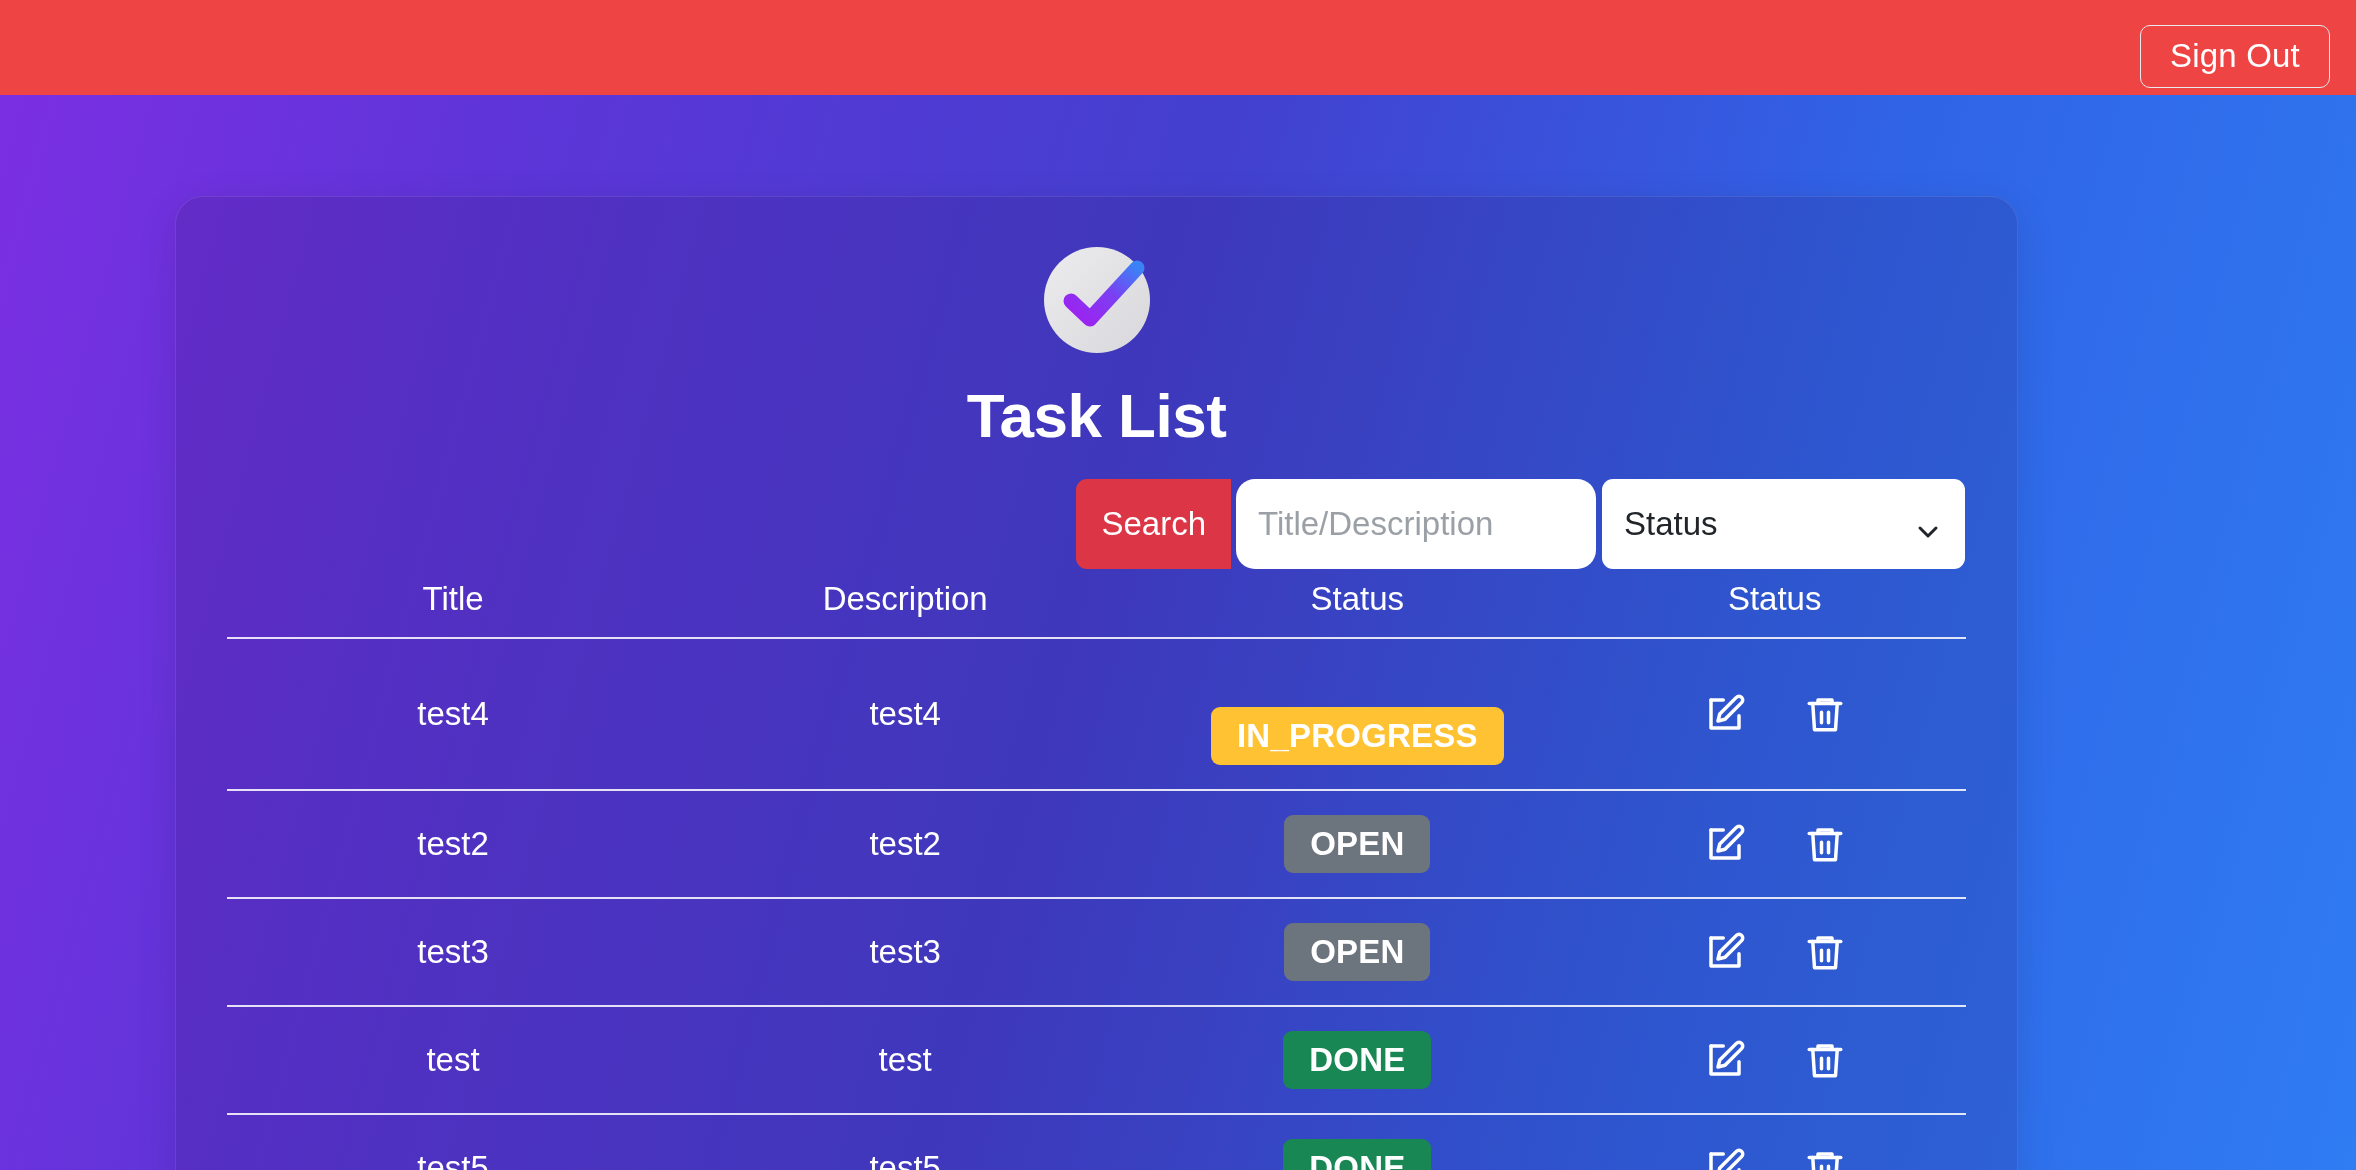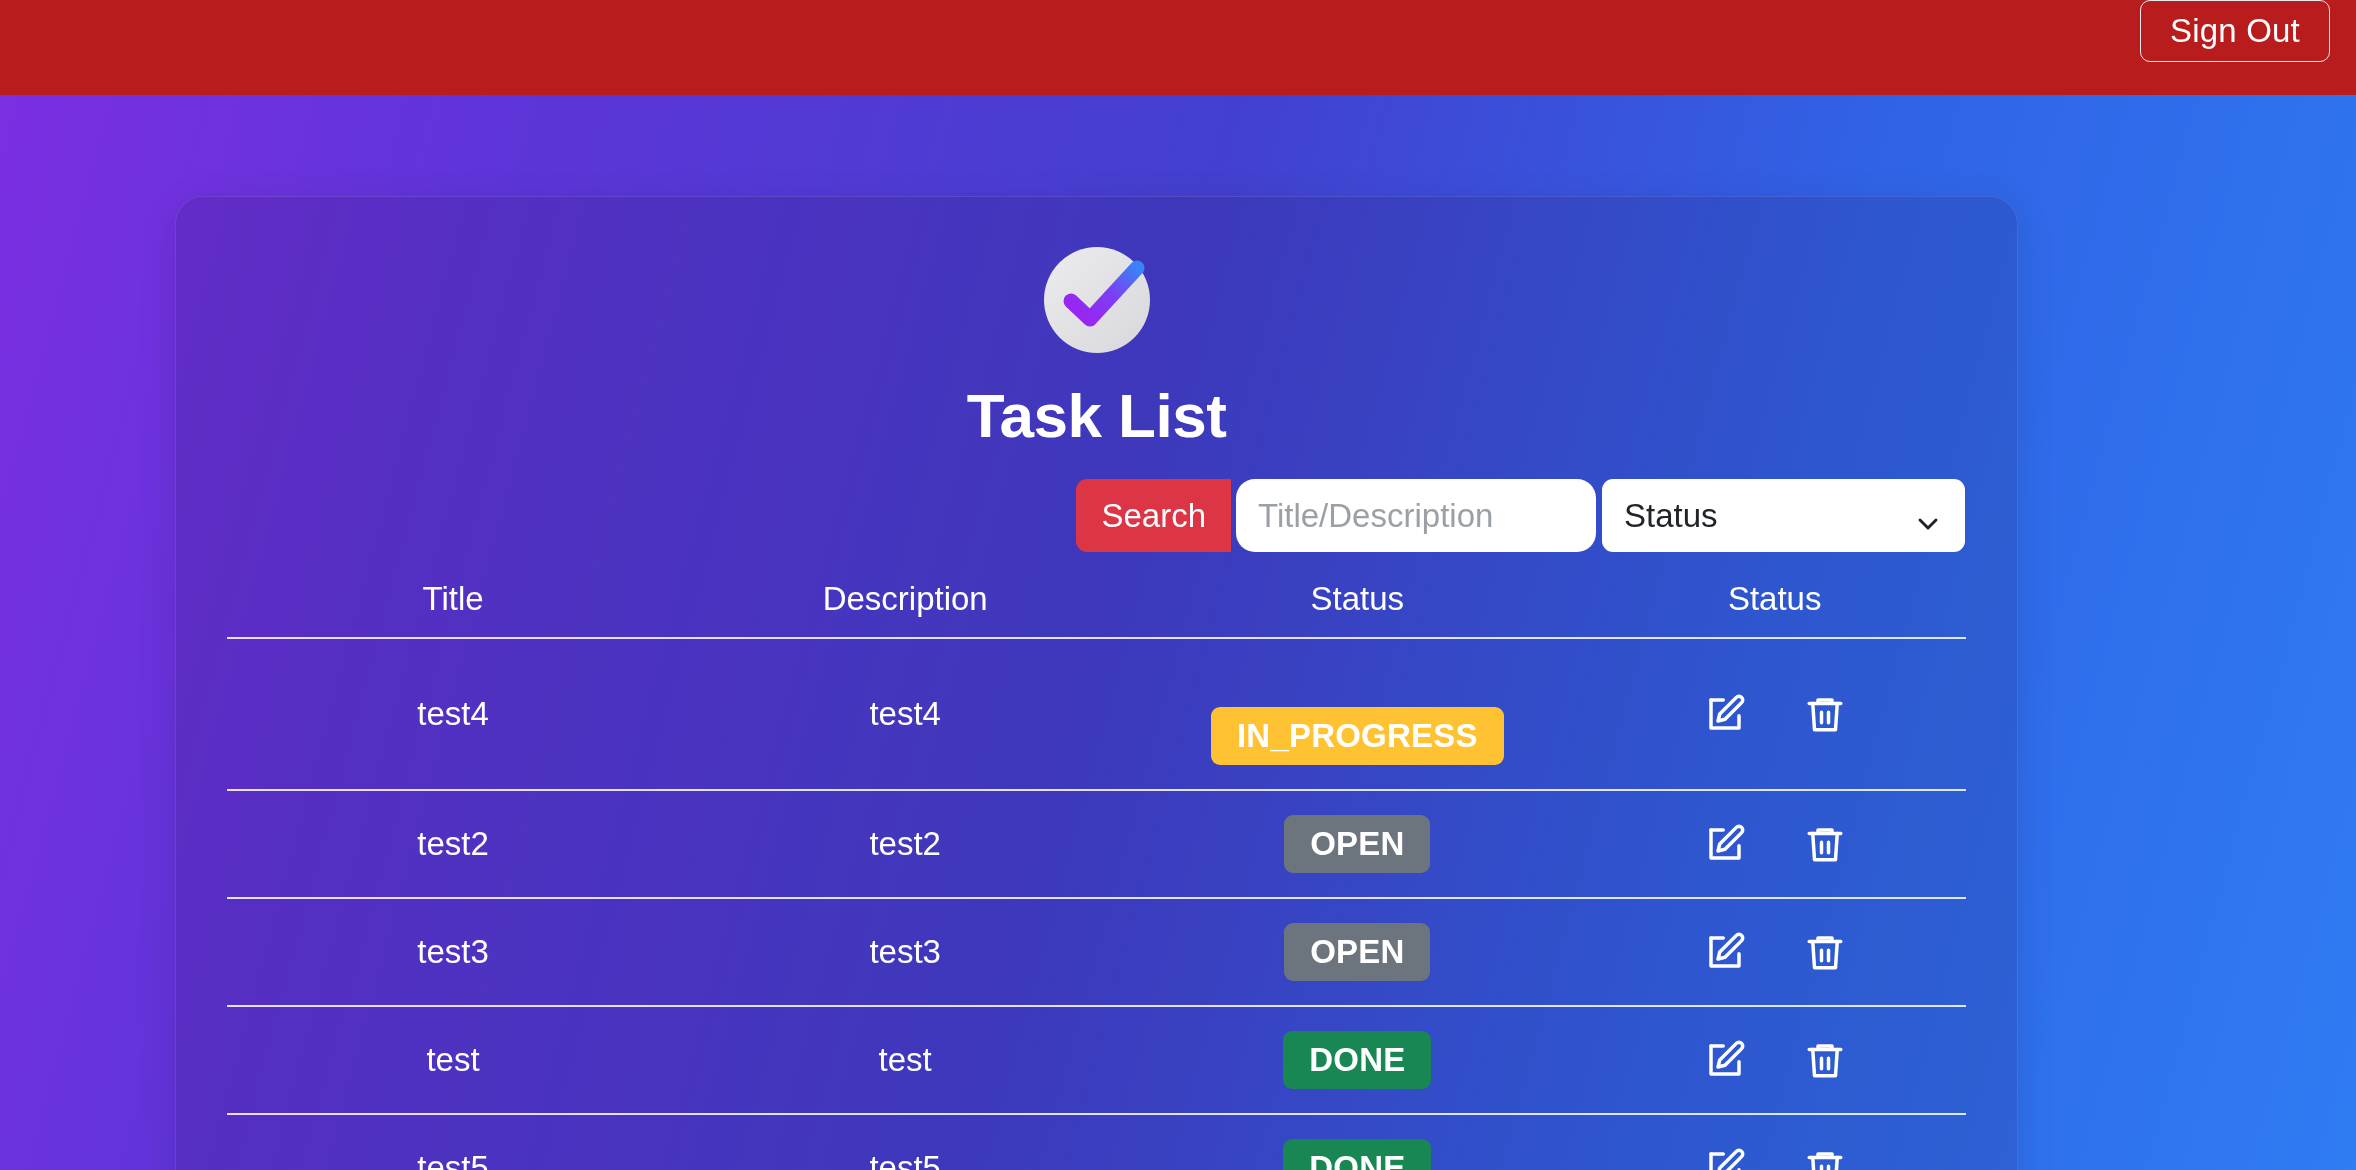--- a/index.html
+++ b/index.html
@@ -15,23 +15,23 @@
     background: linear-gradient(110deg, #7b30e0 0%, #5b36d6 22%, #4040cf 48%, #2f72ee 78%, #2f7cf2 100%);
     position: relative;
   }
 
   
   .navbar {
     position: absolute;
     top: 0; left: 0;
     width: 2356px;
     height: 113px;
-    background: #b91c1c;
+    background: #ef4444;
     display: flex;
-    align-items: flex-start;
+    align-items: center;
     justify-content: flex-end;
     padding-right: 26px;
   }
 
   .signout-btn {
     border: 1.5px solid #e8eaed;
     border-radius: 10px;
     color: #ffffff;
     background: transparent;
     font-size: 33px;
@@ -110,21 +110,21 @@
     cursor: pointer;
     line-height: 1.1;
   }
 
   .search-group {
     position: absolute;
     right: 52px;
     top: 0;
     display: flex;
     align-items: stretch;
-    height: 73px;
+    height: 90px;
     justify-content: center;
   }
 
   .search-btn {
     background: #dc3545;
     color: #ffffff;
     border: none;
     border-radius: 11px 0 0 11px;
     font-size: 33px;
     font-family: "Liberation Sans", sans-serif;

